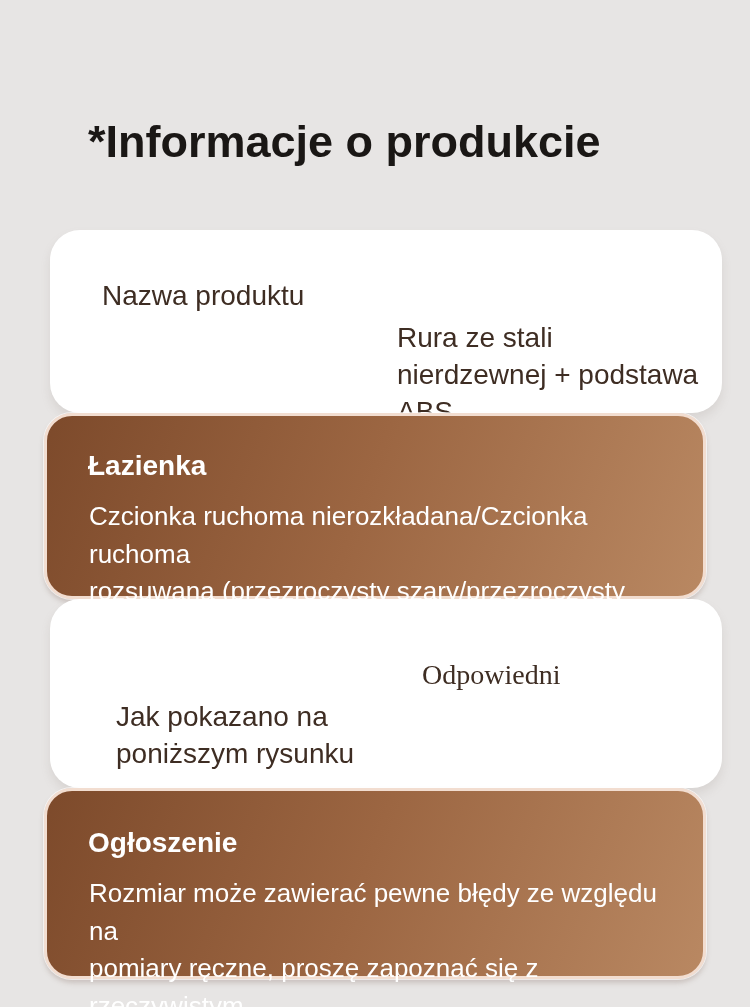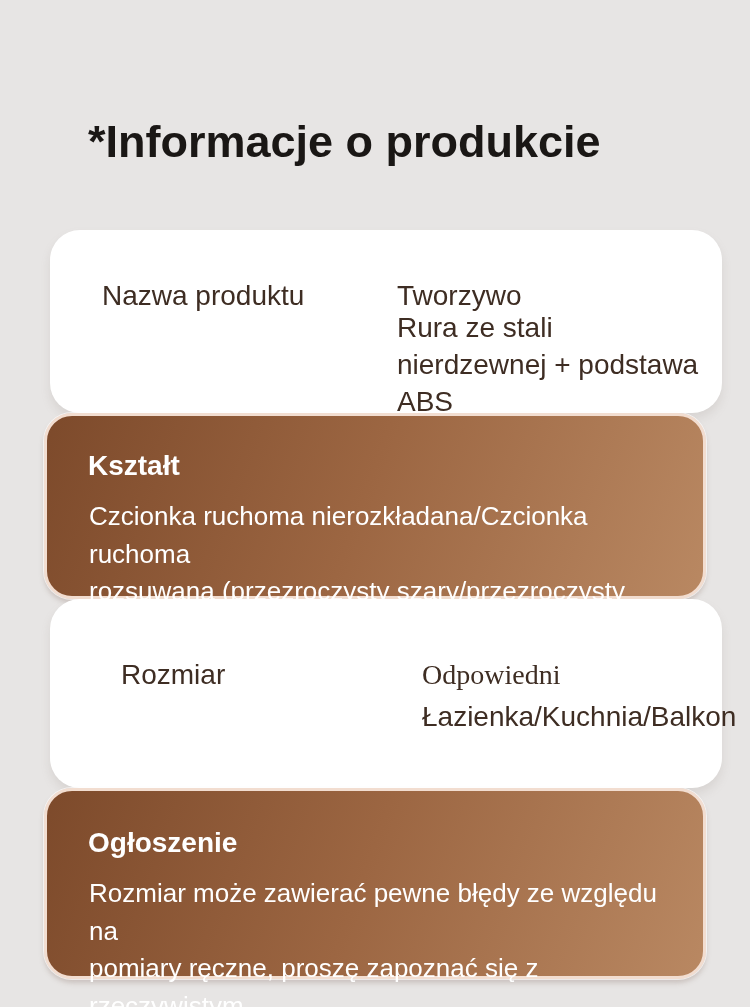--- a/index.html
+++ b/index.html
@@ -34,21 +34,21 @@
   #card-product{top:230px;height:183px;}
   #card-shape{top:413px;height:186px;}
   #card-size{top:599px;height:189px;}
   #card-notice{top:788px;height:191px;}
 
   .cell{position:absolute;font-size:28px;color:var(--text-dark,#3e2d23);line-height:1.32;white-space:pre-line;}
   
   #card-product .l-label{left:52px;top:48px;}
   #card-product .r-label{left:347px;top:48px;}
   #card-product .l-value{left:50px;top:106px;}
-  #card-product .r-value{left:347px;top:80px;}
+  #card-product .r-value{left:347px;top:90px;}
   
   #card-size .l-label{left:71px;top:58px;}
   #card-size .r-label{left:372px;top:58px;font-family:Liberation Serif, serif;}
   #card-size .l-value{left:66px;top:100px;}
   #card-size .r-value{left:372px;top:100px;}
 
   .brown-heading{
     position:absolute;left:41px;top:34px;
     font-size:28px;font-weight:700;color:#ffffff;white-space:nowrap;
   }
@@ -61,35 +61,34 @@
 </style>
 </head>
 <body>
 
 <div class="page">
 
   <h1 class="page-title">*Informacje o produkcie</h1>
 
   <section class="card white" id="card-product">
     <div class="cell l-label">Nazwa produktu</div>
-    <div class="cell r-label">Tworzywo</div>
     <div class="cell r-value">Rura ze stali
 nierdzewnej + podstawa ABS</div>
   </section>
 
   <section class="card brown" id="card-shape">
-    <div class="brown-heading">Kształt</div>
+    <div class="brown-heading">Łazienka</div>
     <div class="brown-body">Czcionka ruchoma nierozkładana/Czcionka ruchoma
 rozsuwana (przezroczysty szary/przezroczysty kolor)</div>
   </section>
 
   <section class="card white" id="card-size">
-    <div class="cell l-label">Rozmiar</div>
     <div class="cell r-label">Odpowiedni</div>
-    <div class="cell r-value">Łazienka/Kuchnia/Balkon</div>
+    <div class="cell l-value">Jak pokazano na
+poniższym rysunku</div>
   </section>
 
   <section class="card brown" id="card-notice">
     <div class="brown-heading">Ogłoszenie</div>
     <div class="brown-body">Rozmiar może zawierać pewne błędy ze względu na
 pomiary ręczne, proszę zapoznać się z rzeczywistym
 produktem</div>
   </section>
 
 </div>

